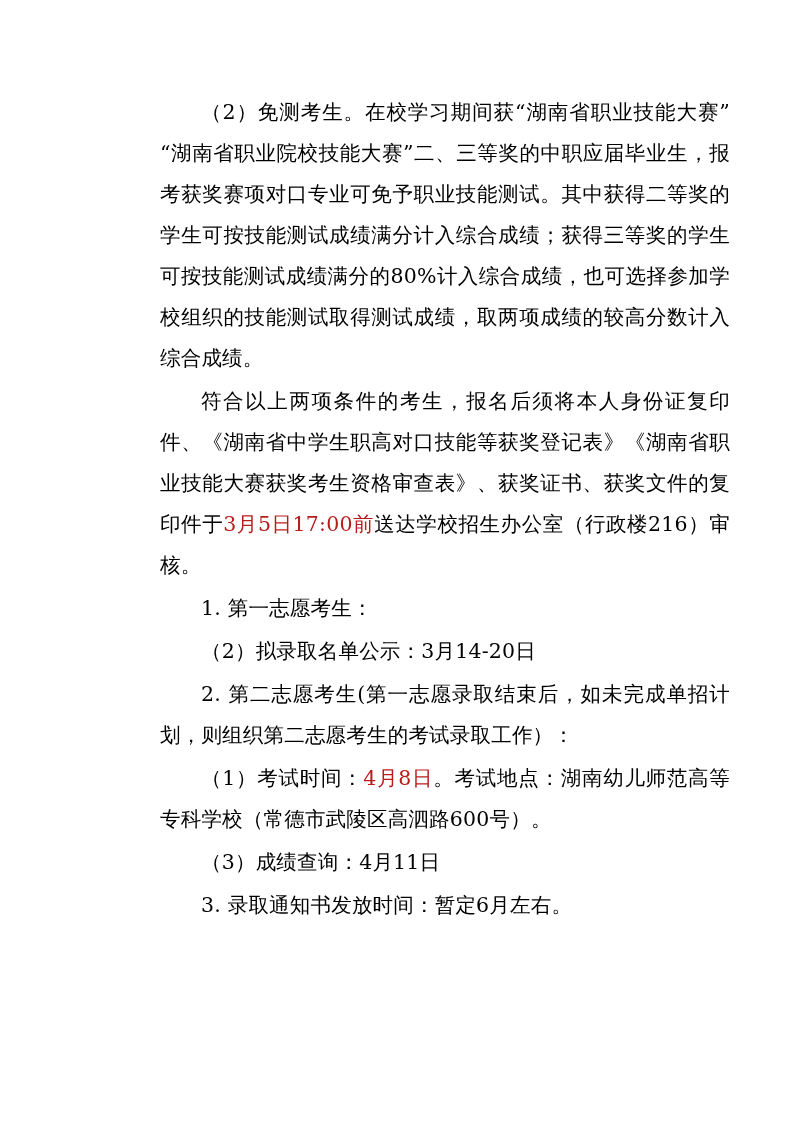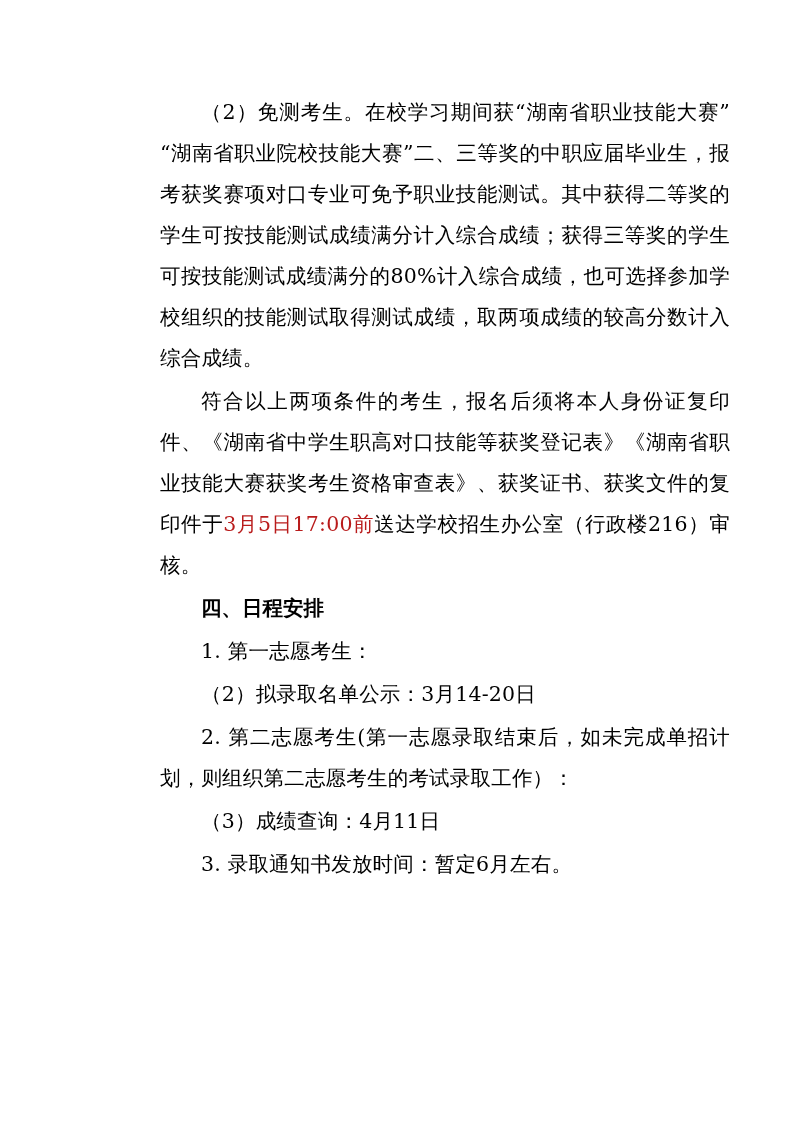--- a/index.html
+++ b/index.html
@@ -54,20 +54,20 @@
     white-space: pre-wrap;
   }
 </style>
 </head>
 <body>
 
 <div class="page">
   <div class="doc-body" id="doc-body">
       <p class="para indent"><span class="seg">（2）免测考生。在校学习期间获“湖南省职业技能大赛”“湖南省职业院校技能大赛”二、三等奖的中职应届毕业生，报考获奖赛项对口专业可免予职业技能测试。其中获得二等奖的学生可按技能测试成绩满分计入综合成绩；获得三等奖的学生可按技能测试成绩满分的80%计入综合成绩，也可选择参加学校组织的技能测试取得测试成绩，取两项成绩的较高分数计入综合成绩。</span></p>
       <p class="para indent"><span class="seg">符合以上两项条件的考生，报名后须将本人身份证复印件、《湖南省中学生职高对口技能等获奖登记表》《湖南省职业技能大赛获奖考生资格审查表》、获奖证书、获奖文件的复印件于</span><span class="seg red">3月5日17:00前</span><span class="seg">送达学校招生办公室（行政楼216）审核。</span></p>
-      <p class="heading indent"><span class="seg">四、日程安排</span></p>
       <p class="para indent"><span class="seg">1. 第一志愿考生：</span></p>
       <p class="para indent"><span class="seg">（2）拟录取名单公示：3月14-20日</span></p>
       <p class="para indent"><span class="seg">2. 第二志愿考生(第一志愿录取结束后，如未完成单招计划，则组织第二志愿考生的考试录取工作）：</span></p>
+      <p class="para indent"><span class="seg">（1）考试时间：</span><span class="seg red">4月8日</span><span class="seg">。考试地点：湖南幼儿师范高等专科学校（常德市武陵区高泗路600号）。</span></p>
       <p class="para indent"><span class="seg">（3）成绩查询：4月11日</span></p>
       <p class="para indent"><span class="seg">3. 录取通知书发放时间：暂定6月左右。</span></p>
     </div>
 </div>
 
 </body></html>

